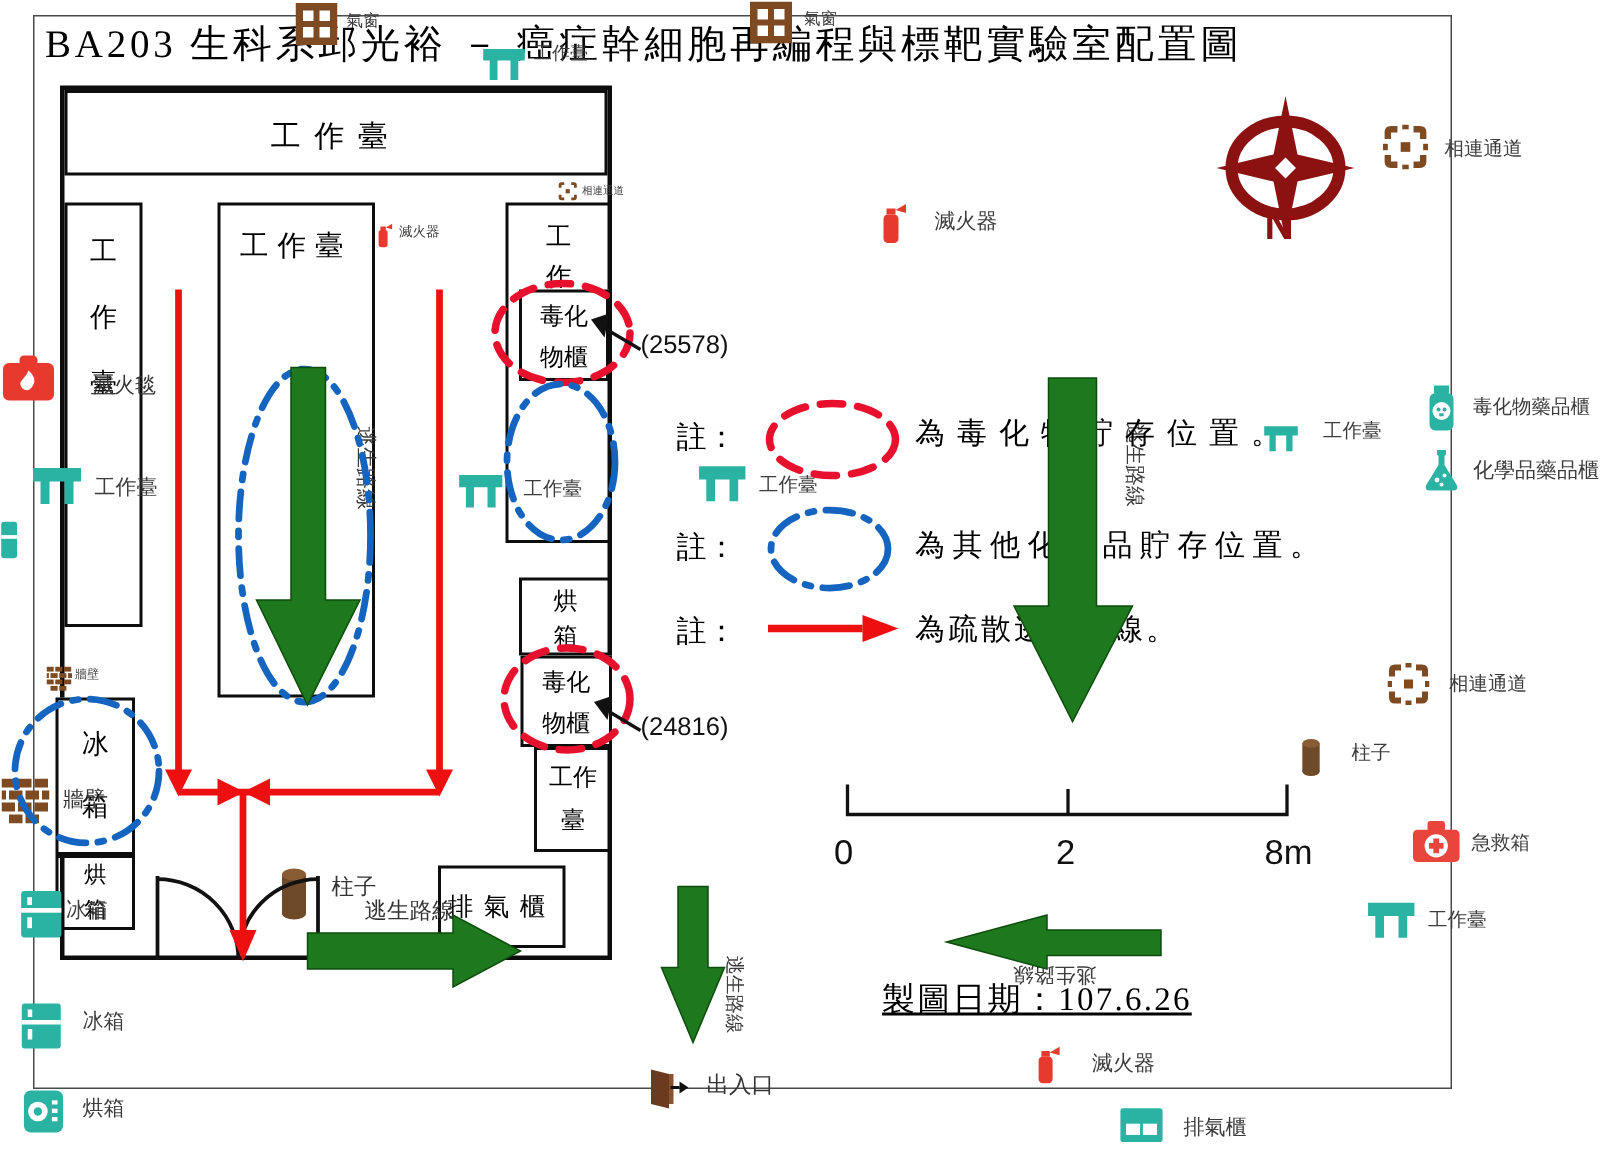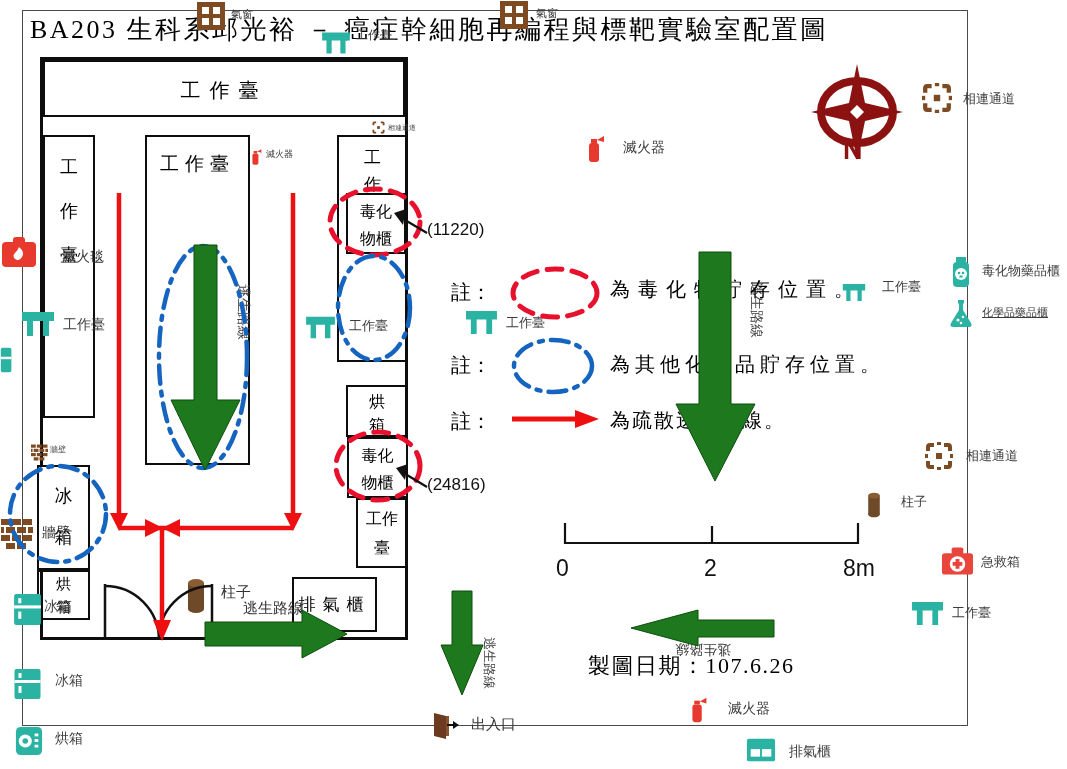--- a/index.html
+++ b/index.html
@@ -74,37 +74,37 @@
   <div class="box" style="left:37px;top:570px;width:53px;height:50px;">
     <div class="cap vv" style="font-size:15px;line-height:1.5;margin-top:1px;">烘箱</div>
   </div>
 
   <div class="lbl" style="left:231px;top:8px;font-size:11px;">氣窗</div>
   <div class="lbl" style="left:536px;top:7px;font-size:11px;">氣窗</div>
   <div class="lbl" style="left:356px;top:29px;font-size:12px;">工作臺</div>
   <div class="lbl" style="left:266px;top:150px;font-size:9px;">滅火器</div>
   <div class="lbl" style="left:388px;top:124px;font-size:7px;">相連通道</div>
   <div class="lbl" style="left:623px;top:140px;font-size:14px;">滅火器</div>
-  <div class="lbl" style="left:427px;top:221px;font-size:17px;color:#111;">(11220)</div>
+  <div class="lbl" style="left:427px;top:221px;font-size:17px;color:#111;">(25578)</div>
   <div class="lbl" style="left:427px;top:476px;font-size:17px;color:#111;">(24816)</div>
   <div class="lbl" style="left:46px;top:249px;font-size:14px;color:#333;padding-left:16px;">滅火毯</div>
   <div class="lbl" style="left:63px;top:317px;font-size:14px;">工作臺</div>
   <div class="lbl" style="left:50px;top:446px;font-size:8px;">牆壁</div>
   <div class="lbl" style="left:42px;top:525px;font-size:14px;color:#333;">牆壁</div>
   <div class="lbl" style="left:44px;top:599px;font-size:14px;">冰箱</div>
   <div class="lbl" style="left:55px;top:673px;font-size:14px;">冰箱</div>
   <div class="lbl" style="left:55px;top:731px;font-size:14px;">烘箱</div>
   <div class="lbl" style="left:221px;top:584px;font-size:15px;color:#333;">柱子</div>
   <div class="lbl" style="left:243px;top:600px;font-size:15px;color:#333;">逃生路線</div>
   <div class="lbl" style="left:471px;top:716px;font-size:15px;color:#333;text-align:right;">出入口</div>
   <div class="lbl" style="left:728px;top:701px;font-size:14px;">滅火器</div>
   <div class="lbl" style="left:789px;top:744px;font-size:14px;">排氣櫃</div>
   <div class="lbl" style="left:963px;top:92px;font-size:13px;">相連通道</div>
   <div class="lbl" style="left:982px;top:264px;font-size:13px;">毒化物藥品櫃</div>
-  <div class="lbl" style="left:982px;top:306px;font-size:11px;text-decoration:underline;">化學品藥品櫃</div>
+  <div class="lbl" style="left:982px;top:306px;font-size:14px;">化學品藥品櫃</div>
   <div class="lbl" style="left:966px;top:449px;font-size:13px;">相連通道</div>
   <div class="lbl" style="left:901px;top:495px;font-size:13px;">柱子</div>
   <div class="lbl" style="left:981px;top:555px;font-size:13px;">急救箱</div>
   <div class="lbl" style="left:952px;top:606px;font-size:13px;">工作臺</div>
   <div class="lbl" style="left:506px;top:316px;font-size:13px;">工作臺</div>
   <div class="lbl" style="left:882px;top:280px;font-size:13px;">工作臺</div>
   <div class="lbl" style="left:349px;top:319px;font-size:13px;">工作臺</div>
 
   <div class="rot" style="left:243px;top:312px;font-size:14px;">逃生路線</div>
   <div class="rot" style="left:756px;top:310px;font-size:14px;">逃生路線</div>
@@ -114,21 +114,21 @@
   <div class="lbl slb" style="left:451px;top:281px;font-size:20px;">註：</div>
   <div class="lbl slb" style="left:610px;top:278px;font-size:20px;letter-spacing:8px;">為毒化物貯存位置。</div>
   <div class="lbl slb" style="left:451px;top:354px;font-size:20px;">註：</div>
   <div class="lbl slb" style="left:610px;top:353px;font-size:20px;letter-spacing:5px;">為其他化學品貯存位置。</div>
   <div class="lbl slb" style="left:451px;top:410px;font-size:20px;">註：</div>
   <div class="lbl slb" style="left:610px;top:409px;font-size:20px;letter-spacing:2px;">為疏散逃生路線。</div>
 
   <div class="lbl" style="left:556px;top:556px;font-size:23px;color:#111;">0</div>
   <div class="lbl" style="left:704px;top:556px;font-size:23px;color:#111;">2</div>
   <div class="lbl" style="left:843px;top:556px;font-size:23px;color:#111;">8m</div>
-  <div class="lbl slb" style="left:588px;top:654px;font-size:22px;letter-spacing:1.5px;">製圖日期：107.6.26</div>
+  <div class="lbl slb" style="left:588px;top:654px;font-size:22px;letter-spacing:1.5px;text-decoration:underline;">製圖日期：107.6.26</div>
 
   <div class="lbl" style="left:843px;top:136px;font-size:27px;font-weight:bold;color:#8c1212;">N</div>
 
   <div class="abs" style="left:197px;top:2px;width:28px;height:28px;">
     <svg width="28" height="28" viewBox="0 0 28 28">
         <rect x="2.5" y="2.5" width="23" height="23" fill="#fff" stroke="#7e4a22" stroke-width="5"></rect>
         <path d="M14 3v22M3 14h22" stroke="#7e4a22" stroke-width="4"></path>
       </svg>
     </div>
   <div class="abs" style="left:500px;top:1px;width:28px;height:28px;">

